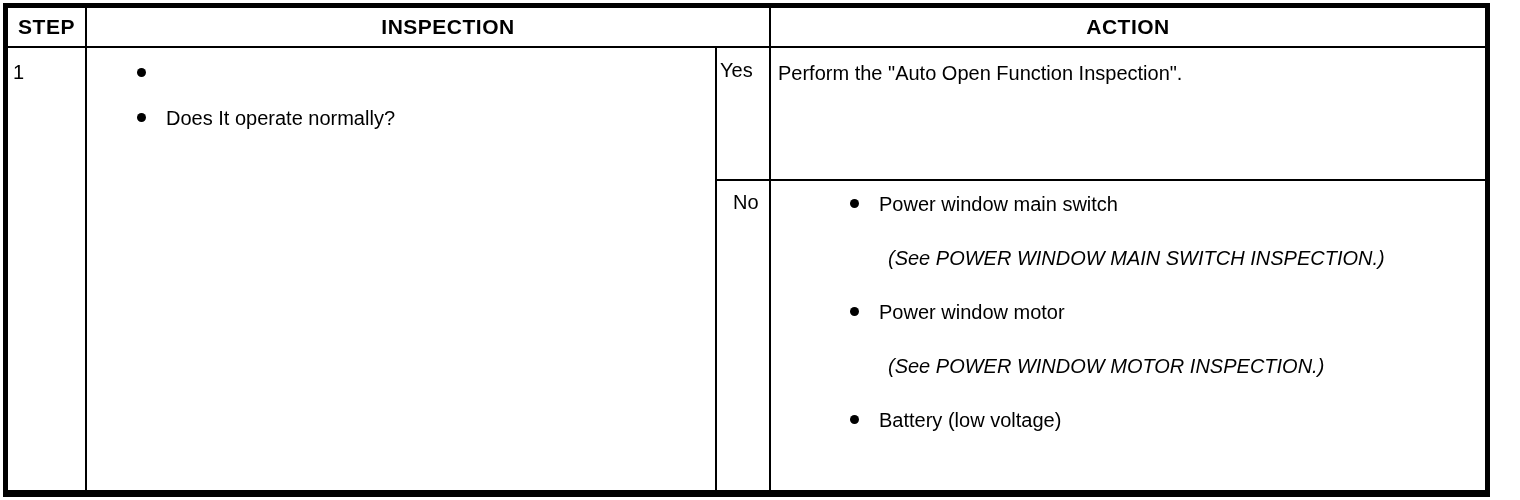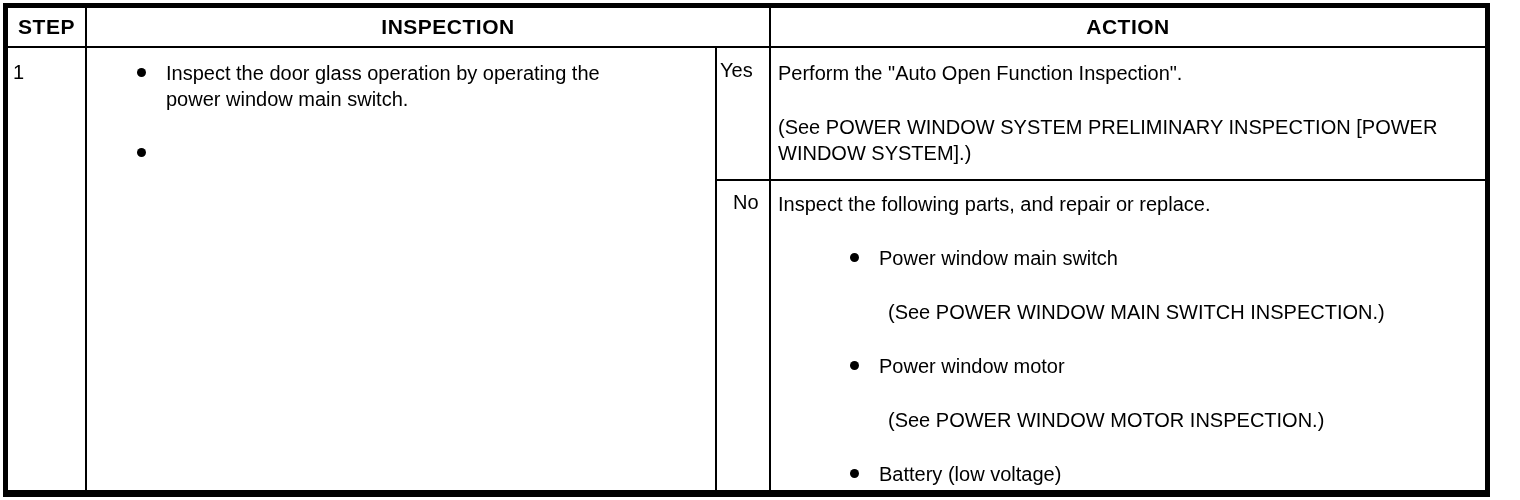--- a/index.html
+++ b/index.html
@@ -78,20 +78,21 @@
   .bullet-text {
     margin-left: 20px;
     max-width: 460px;
   }
   .no-list {
     margin-left: 72px;
   }
   .no-list .bullet-text { max-width: 620px; }
   .sub-ref {
     margin: 10px 0 28px 38px;
+    font-style: italic;
   }
 </style>
 </head>
 <body>
 
 <div class="page">
   <div class="trouble-table">
 
     <div class="cell hdr hdr-step bb">
       <span>STEP</span>
@@ -103,40 +104,38 @@
       <span>ACTION</span>
     </div>
 
     <div class="cell body-step txt">
       <span>1</span>
     </div>
 
     <div class="cell body-inspection bl txt">
       <div class="bullet-row">
         <span class="bullet-mark"></span>
-        <span class="bullet-text">Inspect the door glass operation by operating the power window main switch.</span>
       </div>
       <div class="bullet-row">
         <span class="bullet-mark"></span>
+        <span class="bullet-text">Does It operate normally?</span>
       </div>
     </div>
 
     <div class="cell yes-label bl">
       <span>Yes</span>
     </div>
     <div class="cell yes-content bl txt">
       <p class="para">Perform the "Auto Open Function Inspection".</p>
-      <p class="para ref-wide">(See POWER WINDOW SYSTEM PRELIMINARY INSPECTION [POWER WINDOW SYSTEM].)</p>
     </div>
 
     <div class="cell no-label bl bt">
       <span>No</span>
     </div>
     <div class="cell no-content bl bt txt">
-      <p class="para">Inspect the following parts, and repair or replace.</p>
       <div class="no-list">
 
         <div class="bullet-row">
           <span class="bullet-mark"></span>
           <span class="bullet-text">Power window main switch</span>
         </div>
         <p class="sub-ref">(See POWER WINDOW MAIN SWITCH INSPECTION.)</p>
 
         <div class="bullet-row">
           <span class="bullet-mark"></span>

